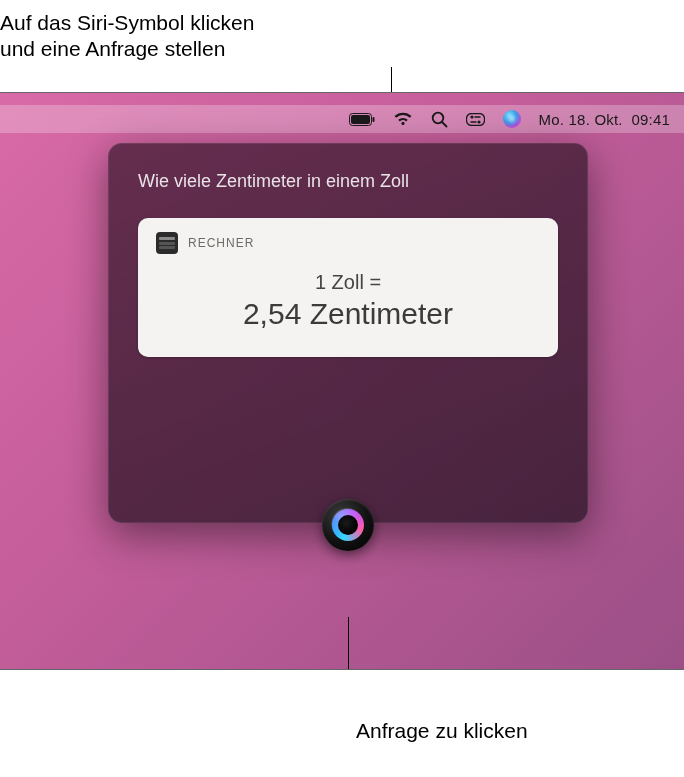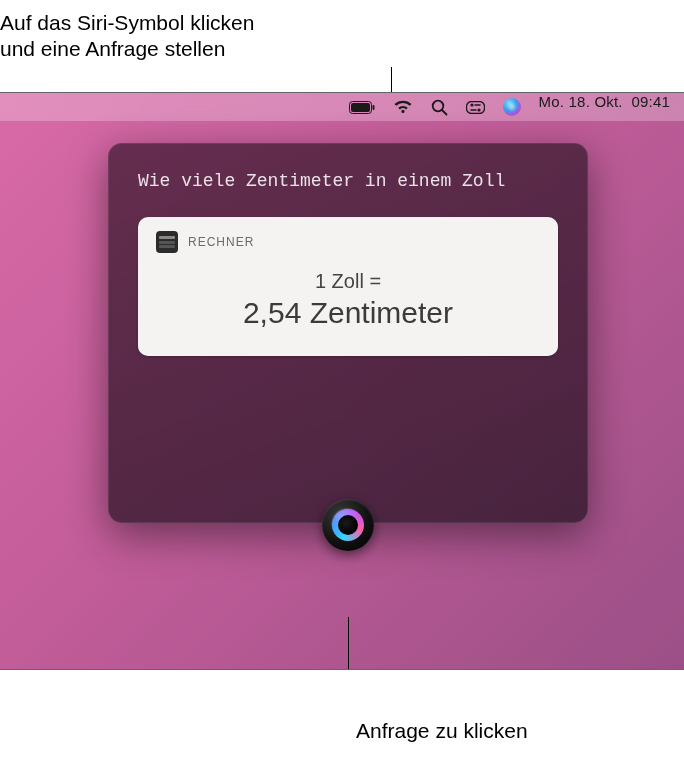--- a/index.html
+++ b/index.html
@@ -8,42 +8,42 @@
   
   .callout-top{position:absolute;left:0;right:300px;top:10px;font-size:21px;line-height:26px;color:#000;}
   .callout-top-line{position:absolute;left:391px;top:67px;width:1px;height:25px;background:#000;}
 
   
   .desktop{position:absolute;left:0;top:92px;width:684px;height:576px;
     background:linear-gradient(135deg,#d86aa7 0%,#c55e9b 40%,#9b4f86 100%);
     border-top:1px solid #666;border-bottom:1px solid #666;overflow:hidden;}
 
   
-  .menubar{position:absolute;top:0;left:0;right:0;height:28px;
+  .menubar{position:absolute;top:12px;left:0;right:0;height:28px;
     background:rgba(255,255,255,0.25);backdrop-filter:blur(6px);
-    display:flex;justify-content:flex-end;gap:18px;
+    display:flex;align-items:center;justify-content:flex-end;gap:18px;
     padding:0 14px;color:#1a1a1a;font-size:15px;}
   .menubar .ico{display:flex;align-items:center;justify-content:center;}
   .menubar svg{display:block;}
   .date{font-weight:400;letter-spacing:0.2px;}
 
   
   .siri-small{width:18px;height:18px;border-radius:50%;
     background:radial-gradient(circle at 35% 30%,#7fe0ff 0%,#3aa0e8 40%,#b34fe0 70%,#ff6aa0 100%);
     position:relative;}
   .siri-small::after{content:"";position:absolute;inset:3px;border-radius:50%;
     background:radial-gradient(circle at 50% 50%,rgba(255,255,255,0.5)0%,transparent 60%);}
 
   
   .siri-panel{position:absolute;top:50px;left:108px;width:480px;height:380px;
     border-radius:14px;
     background:linear-gradient(160deg,rgba(70,30,55,0.78),rgba(50,25,45,0.82));
     box-shadow:0 12px 40px rgba(0,0,0,0.45),inset 0 0 0 1px rgba(255,255,255,0.08);
     padding:28px 30px 0;box-sizing:border-box;}
-  .query{color:#e9e2e6;font-size:18px;font-weight:400;margin-bottom:26px;font-family:Liberation Mono, monospace;}
+  .query{color:#e9e2e6;font-size:18px;font-weight:400;margin-bottom:26px;}
 
   .card{background:#f4f3f2;border-radius:10px;padding:14px 18px 26px;
     box-shadow:0 1px 3px rgba(0,0,0,0.25);margin-top:24px;}
   .card-head{display:flex;align-items:center;gap:10px;margin-bottom:18px;}
   .calc-icon{width:22px;height:22px;border-radius:4px;background:#2b2b2b;
     display:flex;flex-direction:column;justify-content:space-evenly;padding:3px;box-sizing:border-box;}
   .calc-icon .r{height:3px;background:#555;border-radius:1px;}
   .calc-icon .r:first-child{background:#888;}
   .card-title{font-size:12px;letter-spacing:1px;color:#6f6a66;font-weight:500;}
   .formula{font-size:20px;color:#474441;text-align:center;font-weight:300;line-height:1.05;}

